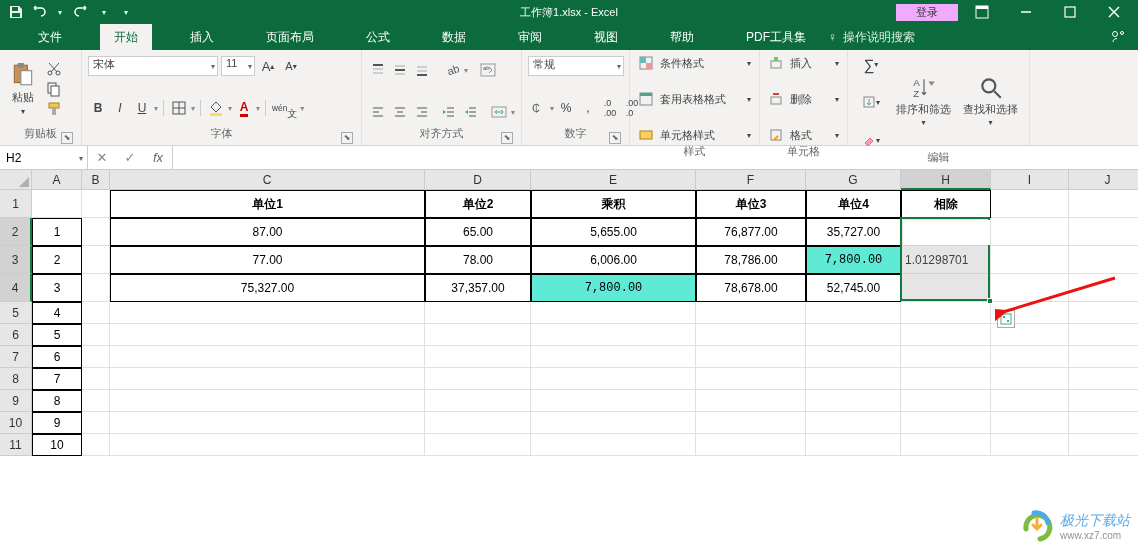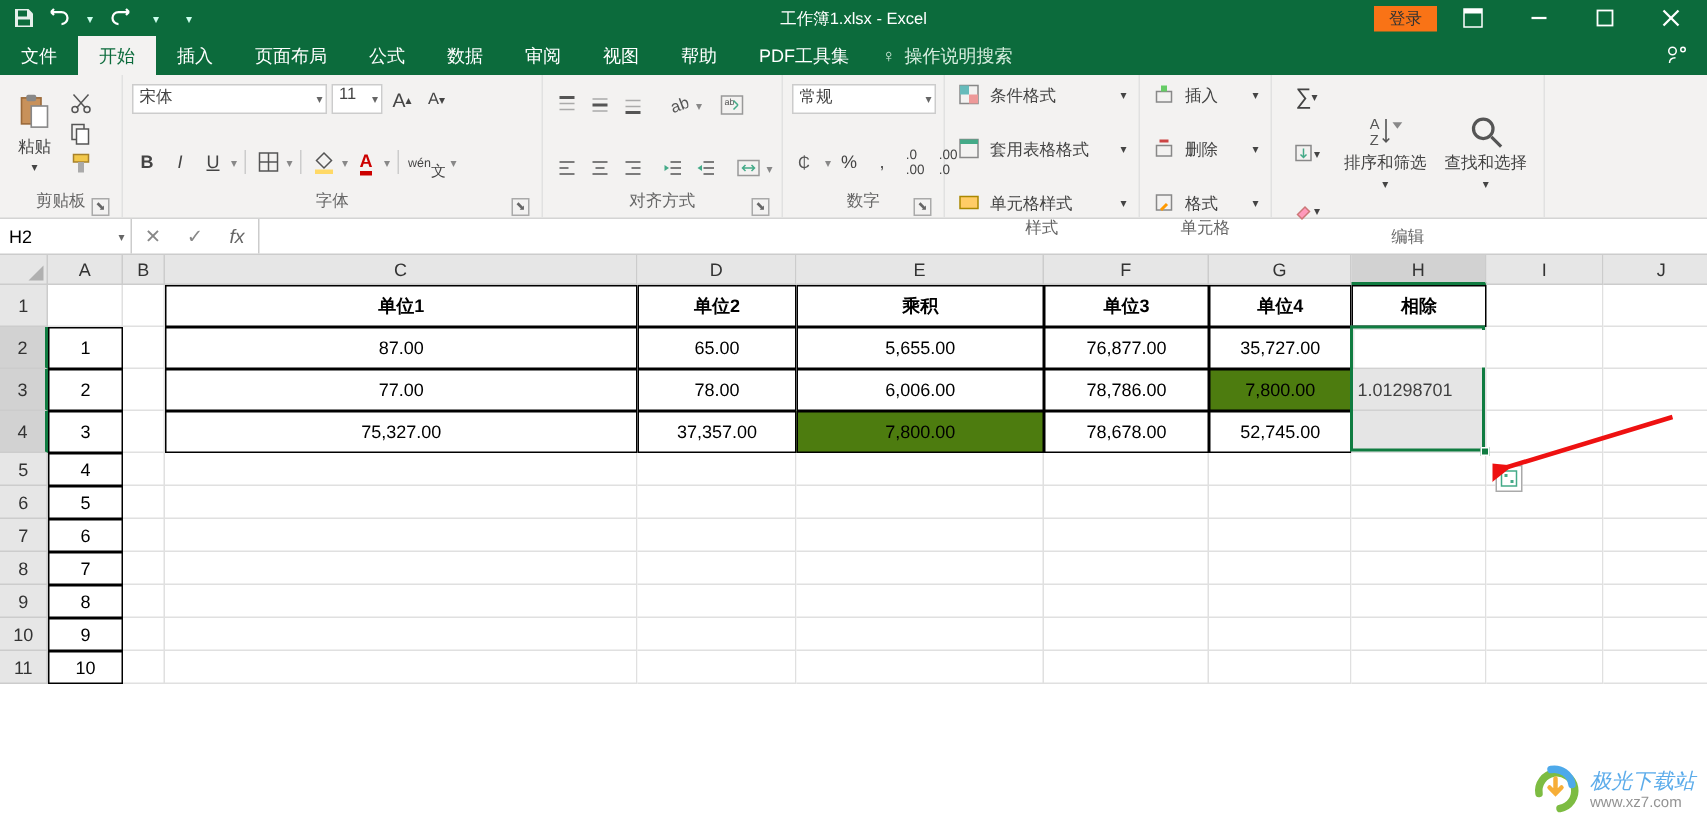--- a/index.html
+++ b/index.html
@@ -4,26 +4,26 @@
 <style>
 * { box-sizing: border-box; margin: 0; padding: 0; font-family: "Microsoft YaHei", Arial, sans-serif; }
 body { background: #fff; width: 1138px; height: 551px; overflow: hidden; position: relative; }
 
 
 .title-bar { background: #0c6b3c; height: 24px; display: flex; align-items: center; color: #fff; font-size: 11px; position: relative; }
 .qat { display: flex; align-items: center; gap: 6px; padding-left: 8px; }
 .qat .icon { width: 16px; height: 16px; display: flex; align-items: center; justify-content: center; cursor: pointer; }
 .title-center { position: absolute; left: 50%; transform: translateX(-50%); }
 .title-right { margin-left: auto; display: flex; align-items: center; gap: 4px; padding-right: 4px; }
-.login-btn { background: #f97316; color: #333; padding: 1px 10px; font-size: 11px; cursor: pointer; }
+.login-btn { background: #f0abfc; color: #333; padding: 1px 20px; font-size: 11px; cursor: pointer; }
 .win-btn { width: 40px; height: 24px; display: flex; align-items: center; justify-content: center; cursor: pointer; }
 
 
 .ribbon-tabs { background: #0c6b3c; height: 26px; display: flex; align-items: stretch; color: #fff; font-size: 12px; }
-.ribbon-tab { padding: 4px 14px; cursor: pointer; display: flex; align-items: center; }
+.ribbon-tab { padding: 4px 14px; cursor: pointer; display: flex; align-items: center; margin-left: 24px; }
 .ribbon-tab.active { background: #f3f2f1; color: #0c6b3c; }
 .tell-me { margin-left: 8px; display: flex; align-items: center; gap: 6px; color: #d9efe1; font-size: 12px; }
 .share-icon { margin-left: auto; padding: 4px 12px; cursor: pointer; }
 
 
 .ribbon { background: #f3f2f1; height: 96px; border-bottom: 1px solid #d4d4d4; display: flex; font-size: 11px; color: #444; }
 .group { border-right: 1px solid #e1e1e1; padding: 2px 6px 0 6px; display: flex; flex-direction: column; justify-content: space-between; position: relative; }
 .group-label { text-align: center; font-size: 11px; color: #666; padding-bottom: 4px; position: relative; }
 .dlg-launcher { position: absolute; right: 2px; bottom: 1px; width: 12px; height: 12px; border: 1px solid #aaa; font-size: 8px; line-height: 10px; text-align: center; cursor: pointer; color: #666; }
 .group-body { display: flex; gap: 4px; flex: 1; }
@@ -60,21 +60,21 @@
 .col-h.sel { background: #d2d2d2; border-bottom: 2px solid #107c41; }
 .row-headers { position: absolute; left: 0; top: 20px; width: 32px; }
 .row-h { background: #e6e6e6; border-bottom: 1px solid #ccc; border-right: 1px solid #ccc; text-align: center; font-size: 12px; color: #333; display: flex; align-items: center; justify-content: center; cursor: pointer; }
 .row-h.sel { background: #d2d2d2; border-right: 2px solid #107c41; }
 .cells { position: absolute; left: 32px; top: 20px; }
 .cell { position: absolute; border-right: 1px solid #e0e0e0; border-bottom: 1px solid #e0e0e0; font-size: 12px; display: flex; align-items: center; padding: 0 4px; background: #fff; }
 .cell.header-cell { font-weight: bold; justify-content: center; background: #fff; }
 .cell.num { justify-content: center; }
 .cell.left { justify-content: flex-start; }
 .cell.border-all { border: 1px solid #000; }
-.cell.orange { background: #4d7c0f; }
+.cell.orange { background: #5eead4; font-family: Liberation Mono, monospace; }
 .selection { position: absolute; border: 2px solid #107c41; background: rgba(180,180,180,0.35); pointer-events: none; }
 .fill-handle { position: absolute; width: 6px; height: 6px; background: #107c41; border: 1px solid #fff; cursor: crosshair; }
 .autofill-btn { position: absolute; width: 18px; height: 18px; border: 1px solid #aaa; background: #fff; display: flex; align-items: center; justify-content: center; cursor: pointer; font-size: 10px; }
 
 
 .arrow-anno { position: absolute; pointer-events: none; }
 
 
 .watermark { position: absolute; right: 8px; bottom: 8px; display: flex; align-items: center; gap: 6px; opacity: 0.9; }
 .watermark .wm-text { font-size: 14px; color: #4aa3e8; font-style: italic; }

